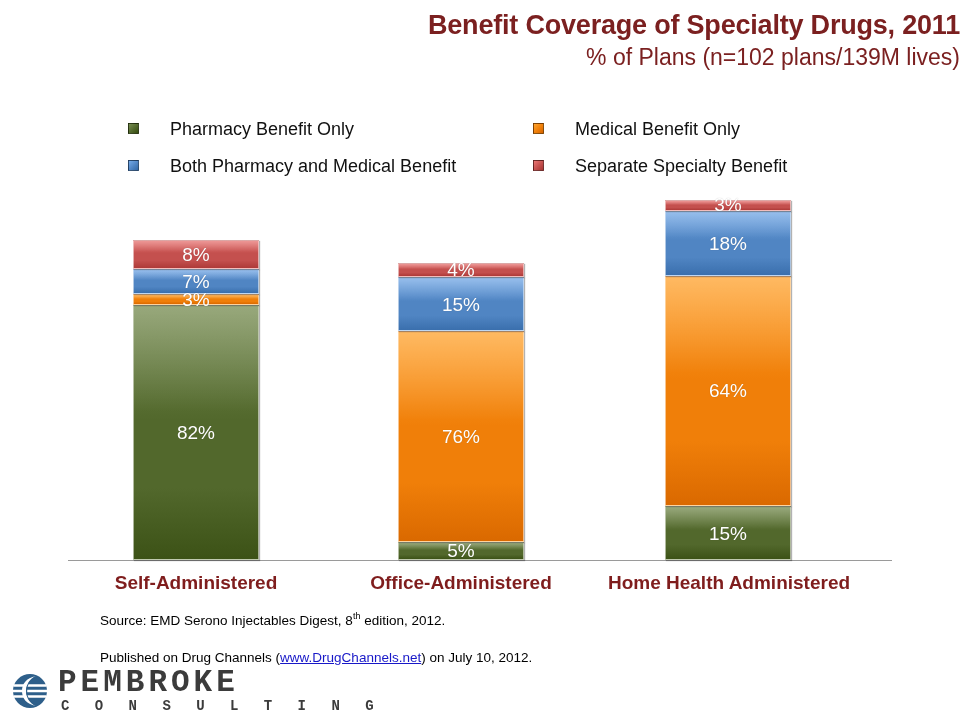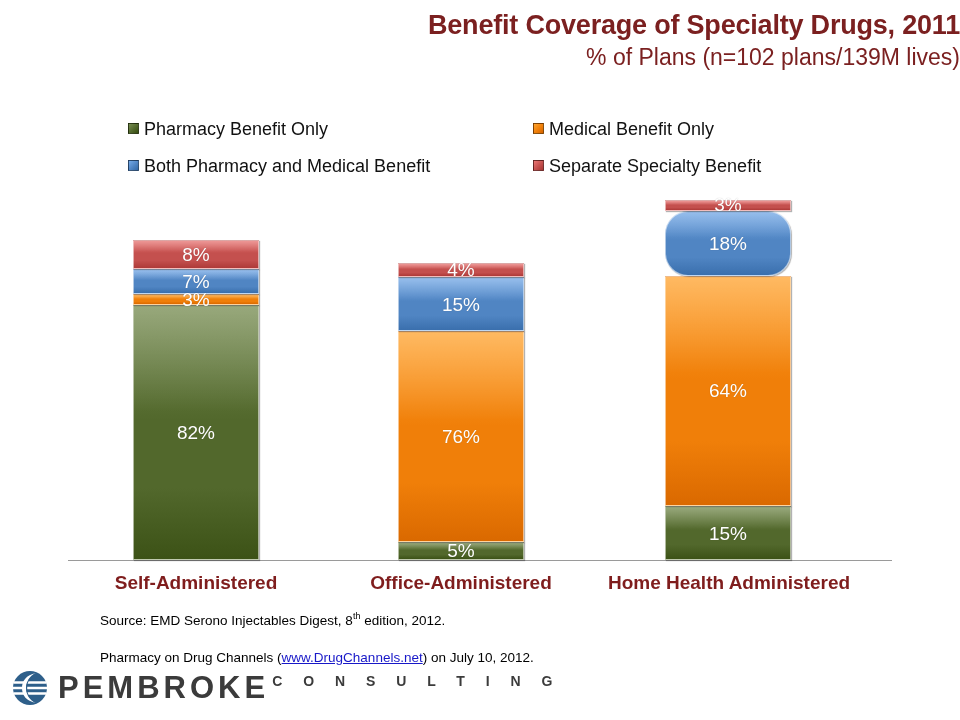--- a/index.html
+++ b/index.html
@@ -58,20 +58,21 @@
     height: 11px;
     flex: 0 0 11px;
     border: 1px solid rgba(0,0,0,0.45);
     box-sizing: border-box;
   }
   .legend-label {
     font-size: 18px;
     color: #111111;
     white-space: nowrap;
     line-height: 20px;
+    margin-left: 26px;
   }
 
   
   #plot {
     position: absolute;
     left: 0;
     top: 0;
     width: 960px;
     height: 720px;
   }
@@ -163,21 +164,21 @@
   
   #logo {
     position: absolute;
     left: 10px;
     top: 668px;
     display: flex;
     align-items: center;
     gap: 8px;
   }
   #logo-mark { width: 40px; height: 40px; flex: 0 0 40px; }
-  #logo-text { display: flex; flex-direction: row; }
+  #logo-text { display: flex; flex-direction: column; font-family: Liberation Mono, monospace; }
   #logo-name {
     font-size: 31px;
     font-weight: bold;
     color: #3b3b3b;
     letter-spacing: 4px;
     line-height: 30px;
   }
   #logo-tagline {
     font-size: 14px;
     font-weight: bold;
@@ -246,39 +247,39 @@
         <span class="seg-label">4%</span>
       </div>
     </div>
   <div class="bar-column" id="bar-col-2">
       <div class="bar-seg" style="height: 54px; background: linear-gradient(rgb(116, 138, 78) 0%, rgb(82, 104, 44) 45%, rgb(82, 104, 44) 72%, rgb(60, 82, 22) 100%);">
         <span class="seg-label">15%</span>
       </div>
       <div class="bar-seg" style="height: 230.4px; background: linear-gradient(rgb(255, 161, 43) 0%, rgb(240, 127, 9) 45%, rgb(240, 127, 9) 72%, rgb(218, 105, 0) 100%);">
         <span class="seg-label">64%</span>
       </div>
-      <div class="bar-seg" style="height: 64.8px; background: linear-gradient(rgb(114, 167, 229) 0%, rgb(80, 133, 195) 45%, rgb(80, 133, 195) 72%, rgb(58, 111, 173) 100%); border-radius: 23px;">
+      <div class="bar-seg" style="height: 64.8px; background: linear-gradient(rgb(114, 167, 229) 0%, rgb(80, 133, 195) 45%, rgb(80, 133, 195) 72%, rgb(58, 111, 173) 100%);">
         <span class="seg-label">18%</span>
       </div>
       <div class="bar-seg tiny" style="height: 10.8px; background: linear-gradient(rgb(230, 114, 112) 0%, rgb(196, 80, 78) 45%, rgb(196, 80, 78) 72%, rgb(174, 58, 56) 100%);">
         <span class="seg-label">3%</span>
       </div>
     </div>
 
   <div class="cat-label" id="cat-0">Self-Administered</div>
   <div class="cat-label" id="cat-1">Office-Administered</div>
   <div class="cat-label" id="cat-2">Home Health Administered</div>
 </div>
 
 <div class="footnote" id="source-note">
   <span>Source: EMD Serono Injectables Digest, 8</span><sup>th</sup><span> edition, 2012.</span>
 </div>
 
 <div class="footnote" id="published-note">
-  <span>Pharmacy on Drug Channels (</span><span class="link">www.DrugChannels.net</span><span>) on July 10, 2012.</span>
+  <span>Published on Drug Channels (</span><span class="link">www.DrugChannels.net</span><span>) on July 10, 2012.</span>
 </div>
 
 <div id="logo">
   <span id="logo-mark">
     <svg viewBox="0 0 40 40" width="40" height="40" aria-hidden="true">
       <circle cx="20" cy="20" r="17" fill="#2e5f8a"></circle>
       <path d="M3.6 14.5 H36.4 M3.0 20 H37.0 M3.6 25.5 H36.4" stroke="#ffffff" stroke-width="2.4" fill="none"></path>
       <path d="M26 5 C13 10, 13 30, 26 35 C16 33, 12 27, 12 20 C12 13, 16 7, 26 5 Z" fill="#ffffff"></path>
       <path d="M24 7 C15 12, 15 28, 24 33 C19 30, 16 26, 16 20 C16 14, 19 10, 24 7 Z" fill="#2e5f8a"></path>
     </svg>

